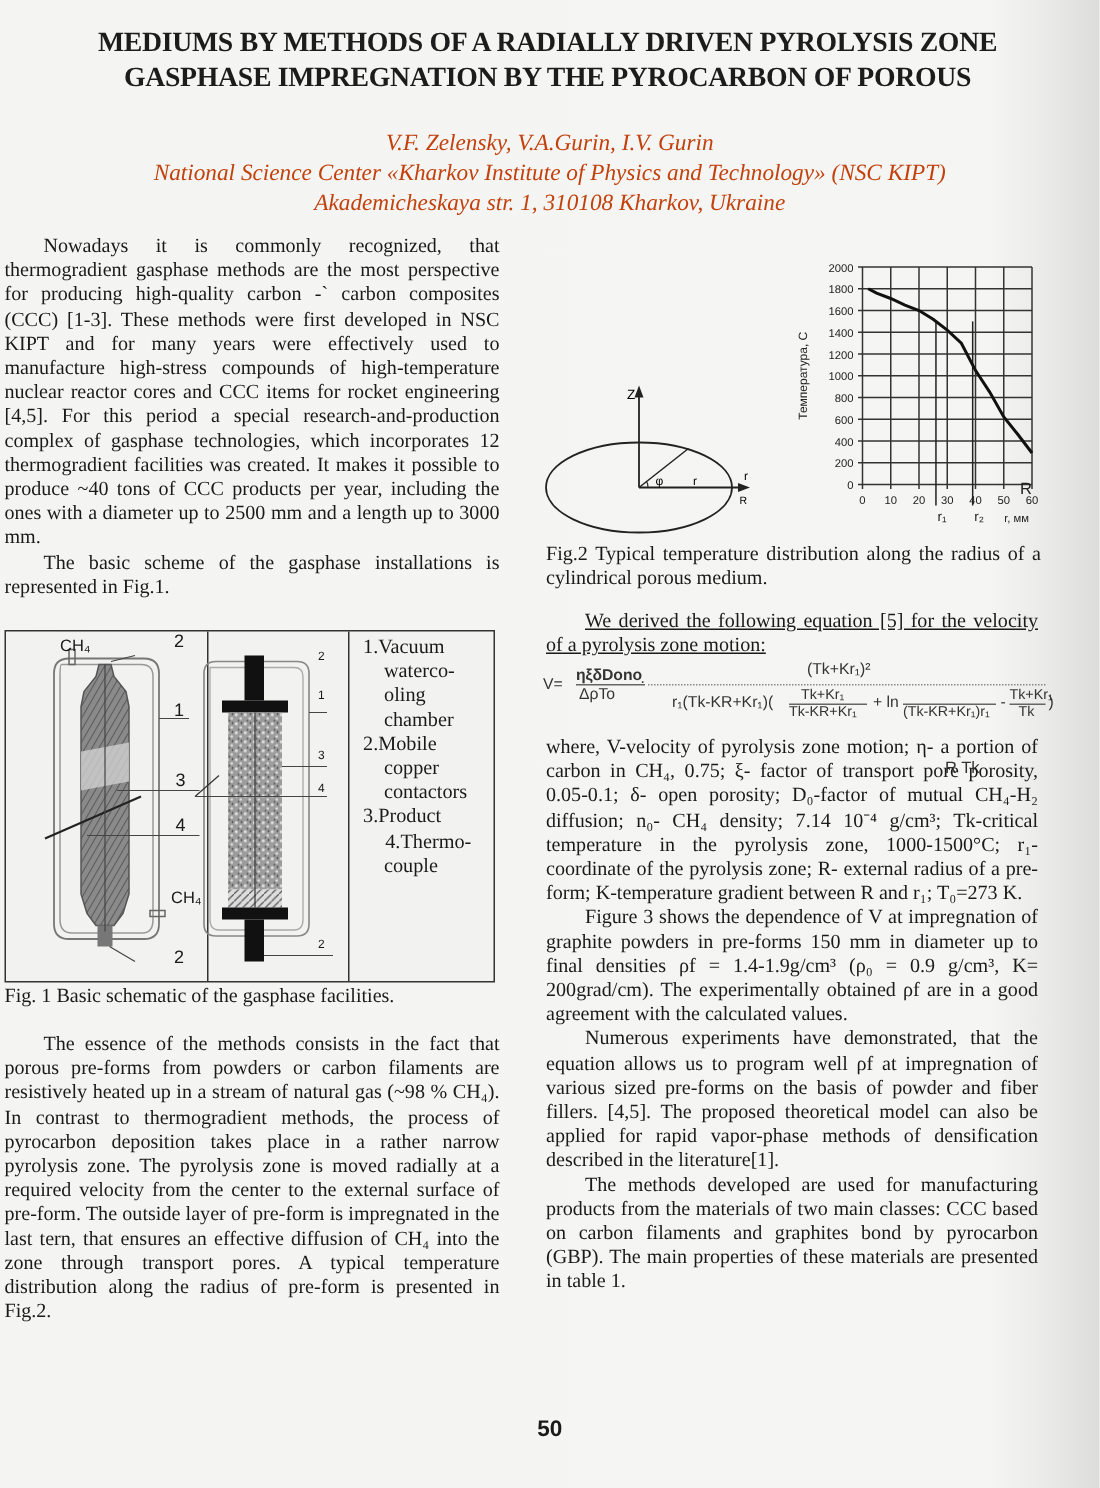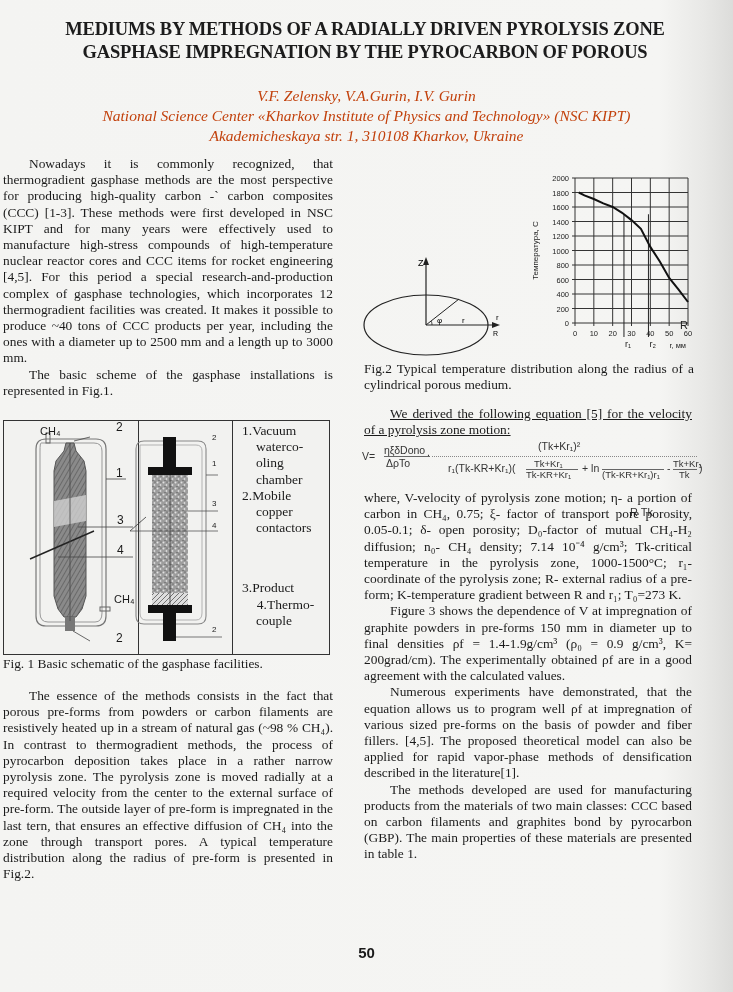--- a/index.html
+++ b/index.html
@@ -158,21 +158,21 @@
           <span class="sub">waterco-</span>
           <span class="sub">oling</span>
           <span class="sub">chamber</span>
         </div>
         <div class="item">
           <span style="display: block;">2.Mobile</span>
           <span class="sub">copper</span>
           <span class="sub">contactors</span>
         </div>
         <div class="item">
-          <span style="display: block; margin-top: 44px;">3.Product</span>
+          <span style="display: block;">3.Product</span>
         </div>
         <div class="item">
           <span style="display: block; text-align: center;">4.Thermo-</span>
           <span class="sub">couple</span>
         </div>
       </div>
   </div>
 </div>
 <div class="fig-caption" id="fig1-caption">Fig. 1 Basic schematic of the gasphase facilities.</div>
 
@@ -247,21 +247,21 @@
   </svg>
 </div>
 <div class="fig-caption" id="fig2-caption">Fig.2 Typical temperature distribution along the radius of a cylindrical porous medium.</div>
 
 <div class="col" id="col-right-a">
   <p>We derived the following equation [5] for the velocity of a pyrolysis zone motion:</p>
 </div>
 
 <div class="equation">
   <span style="left:0;top:10px;">V=</span>
-  <span style="left:22px;top:4px;">ηξδDono</span>
+  <span style="left:22px;top:4px;font-weight:bold;">ηξδDono</span>
   <span style="left:24px;top:17px;">ΔρTo</span>
   <span style="left:65px;top:6px;">.</span>
   <div class="eq-line" style="left:22px;top:16px;width:46px;"></div>
   <div class="eq-line" style="left:70px;top:16px;width:265px;border-top:1px dotted #888;"></div>
   <span style="left:176px;top:0px;">(Tk+Kr₁)²</span>
   <span style="left:86px;top:22px;">r₁(Tk-KR+Kr₁)(</span>
   <span style="left:172px;top:18px;font-size:9.5px;">Tk+Kr₁</span>
   <div class="eq-line" style="left:164px;top:29px;width:52px;"></div>
   <span style="left:164px;top:29px;font-size:9.5px;">Tk-KR+Kr₁</span>
   <span style="left:220px;top:22px;">+ ln</span>

